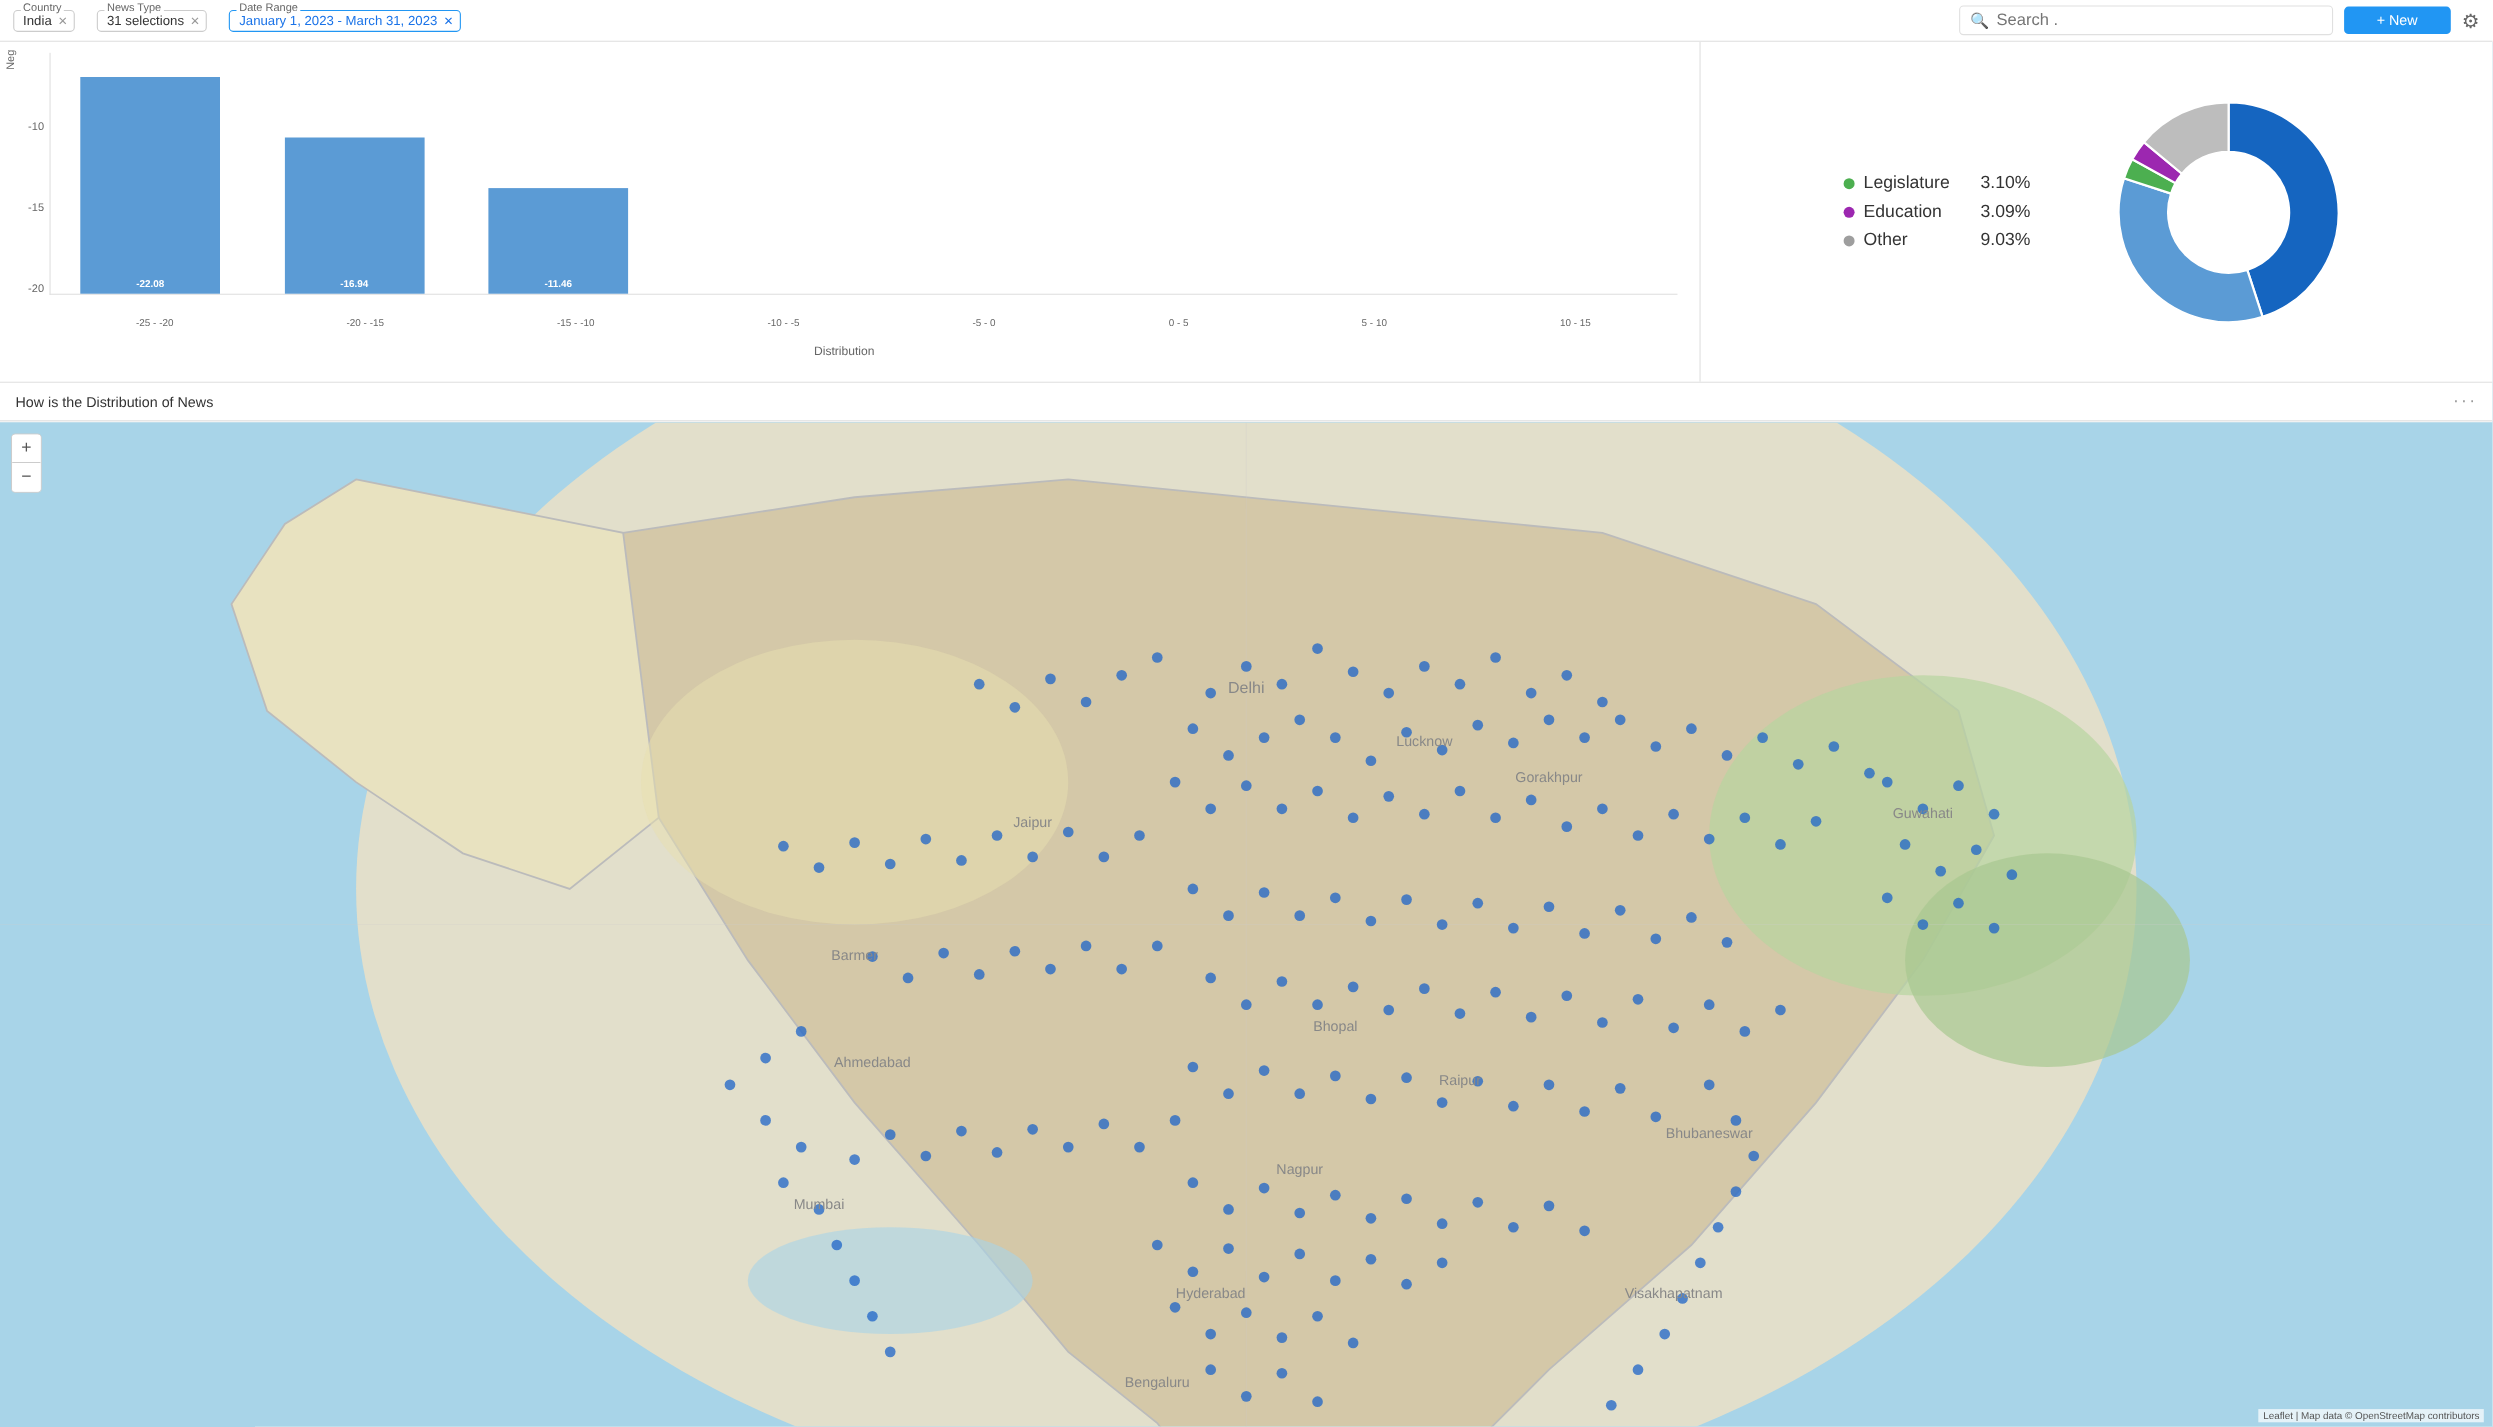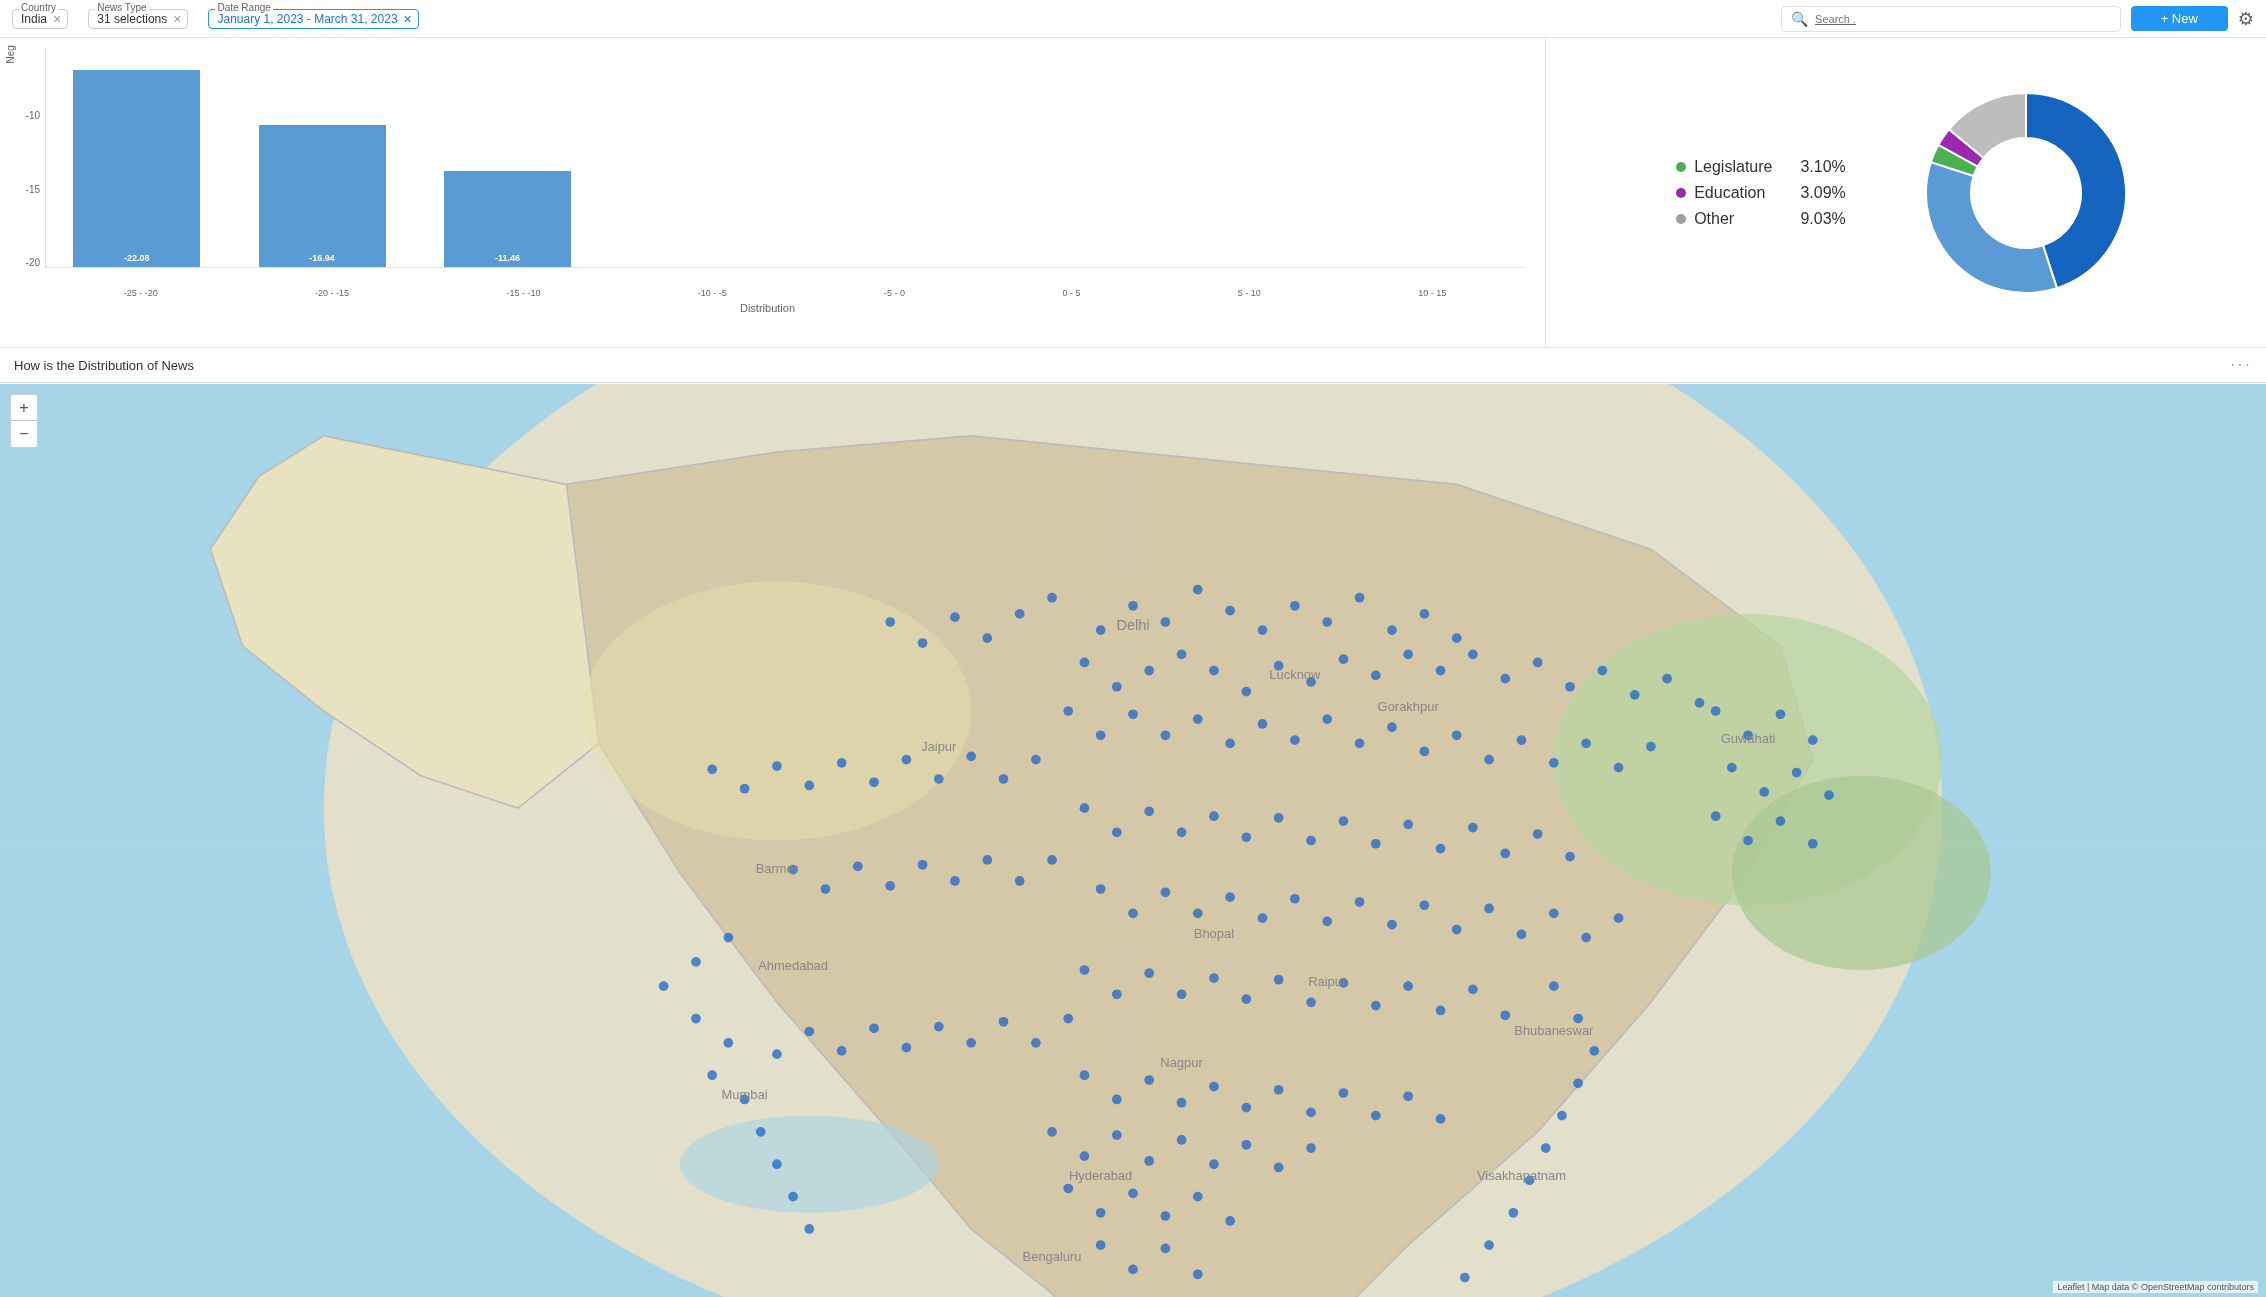--- a/index.html
+++ b/index.html
@@ -46,21 +46,21 @@
     .date-chip .chip-close { color: #1a73e8; }
 
     .top-bar-right { display: flex; align-items: center; gap: 10px; }
     .search-box {
       display: flex; align-items: center;
       border: 1px solid #e0e0e0; border-radius: 4px;
       padding: 4px 10px; gap: 6px;
       width: 340px; background: #fff;
     }
     .search-box input {
-      border: none; outline: none; font-size: 11px; color: #666; width: 100%; background: transparent; text-decoration: underline;
+      border: none; outline: none; font-size: 15px; color: #666; width: 100%; background: transparent;
     }
     .search-icon { color: #999; font-size: 14px; }
     .new-btn {
       background: #2196f3; color: #fff; border: none;
       border-radius: 4px; padding: 5px 30px; font-size: 13px; cursor: pointer;
       display: flex; align-items: center; gap: 4px;
     }
     .settings-icon { color: #666; font-size: 18px; cursor: pointer; }
 
     
@@ -121,21 +121,21 @@
       font-weight: 600;
       text-align: center;
       width: 100%;
     }
     .x-axis-labels {
       position: absolute; left: 35px; right: 0; bottom: 0;
       display: flex; justify-content: space-around;
       font-size: 9px; color: #666;
     }
     .x-axis-title {
-      text-align: center; font-size: 11px; color: #666; margin-top: 4px;
+      text-align: center; font-size: 11px; color: #666; margin-top: 16px;
     }
     .neg-label {
       position: absolute; left: 0; top: 10px;
       font-size: 10px; color: #666;
       transform: rotate(-90deg);
       transform-origin: left center;
       white-space: nowrap;
     }
 
     

